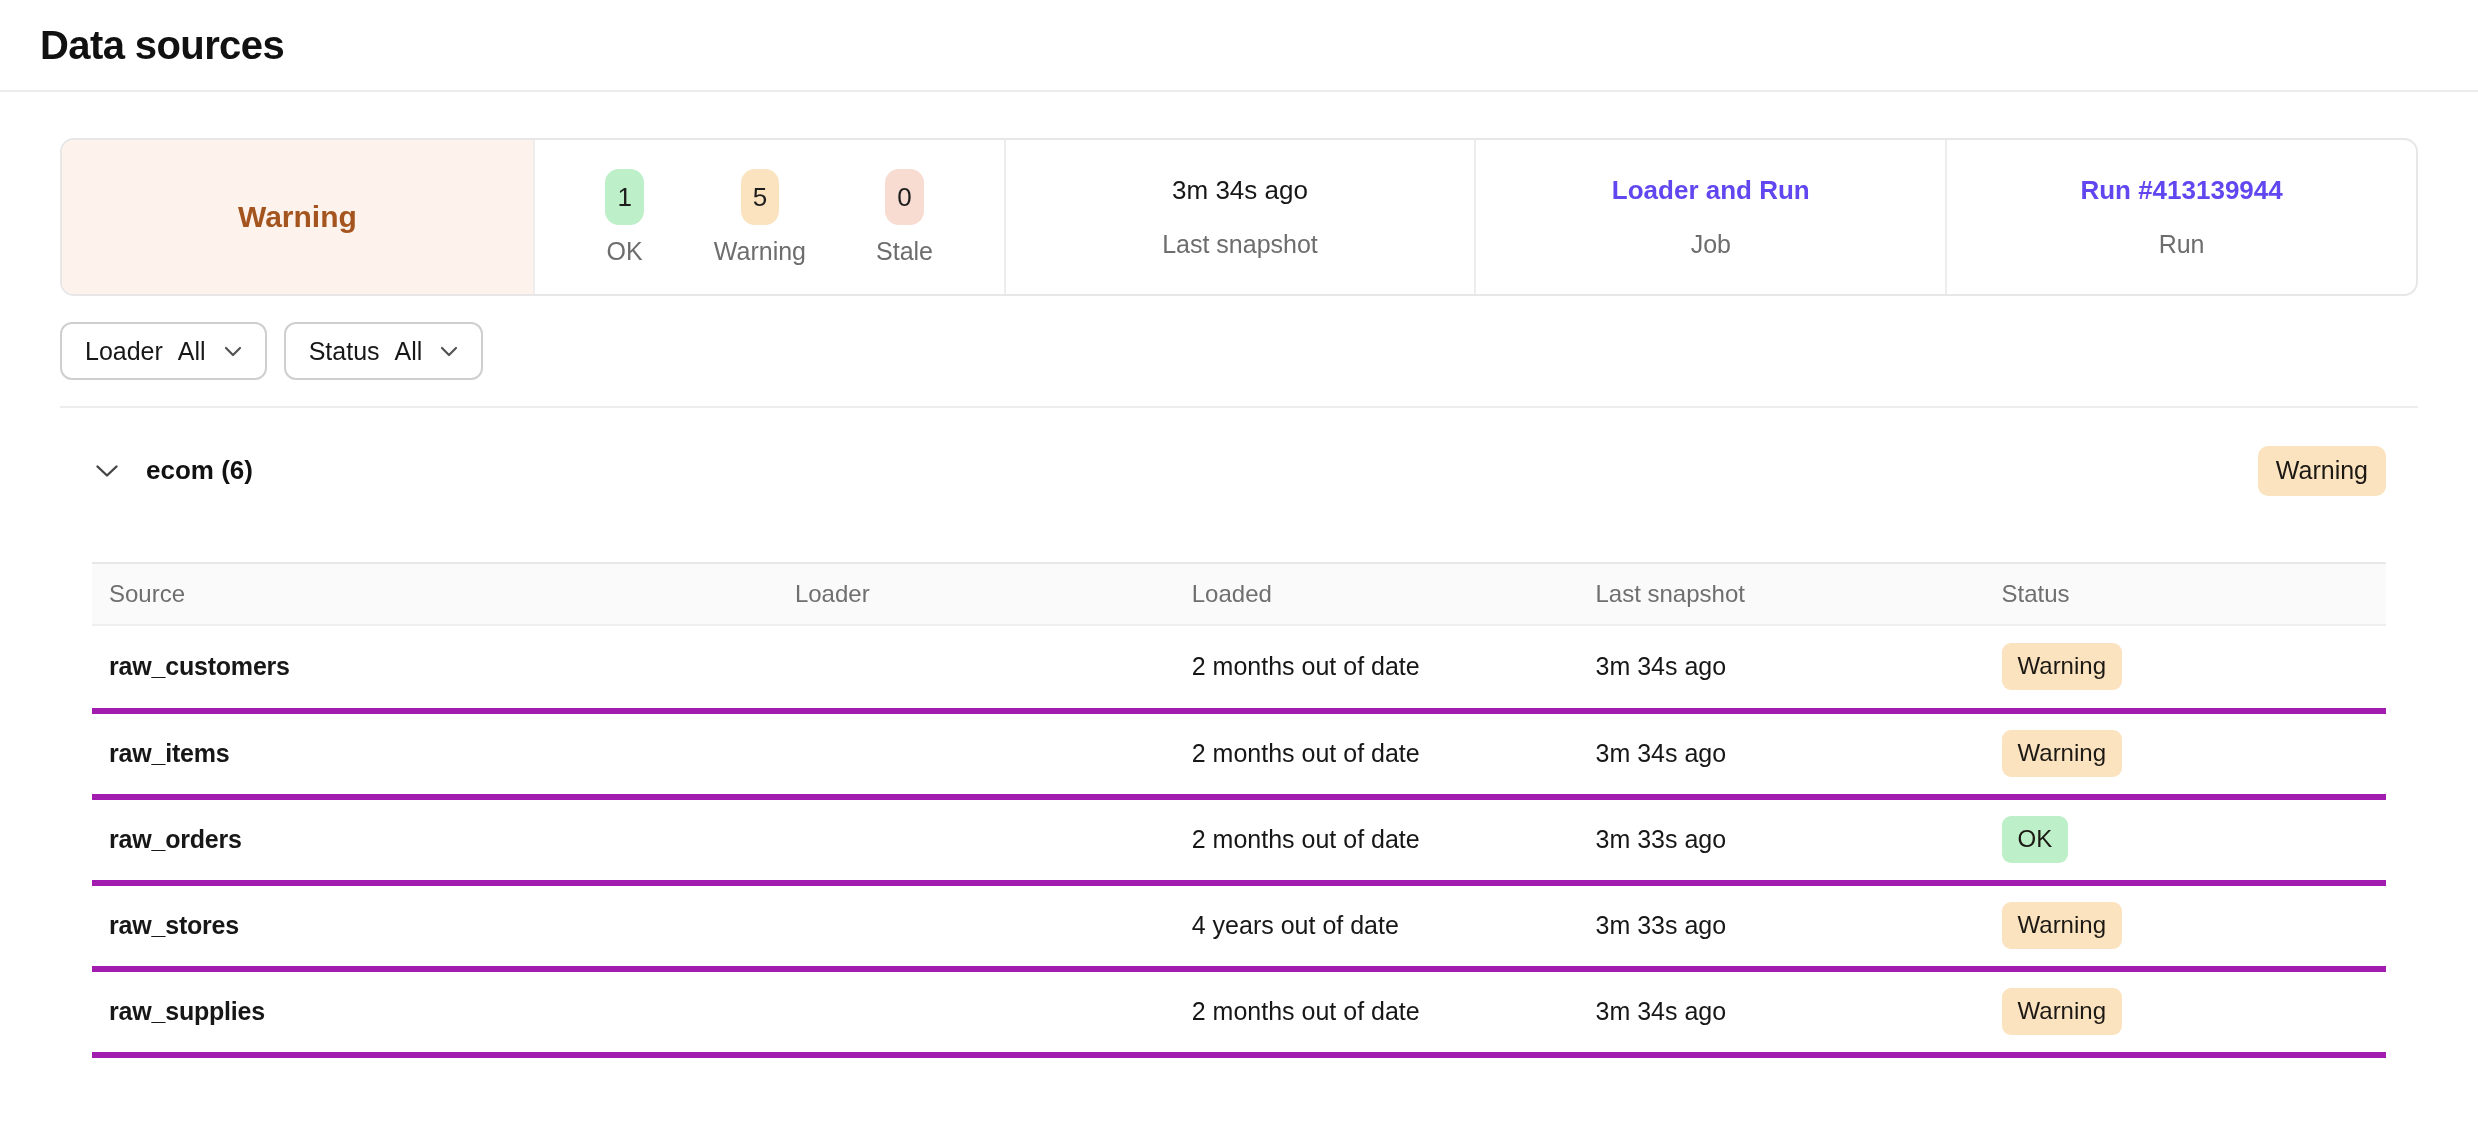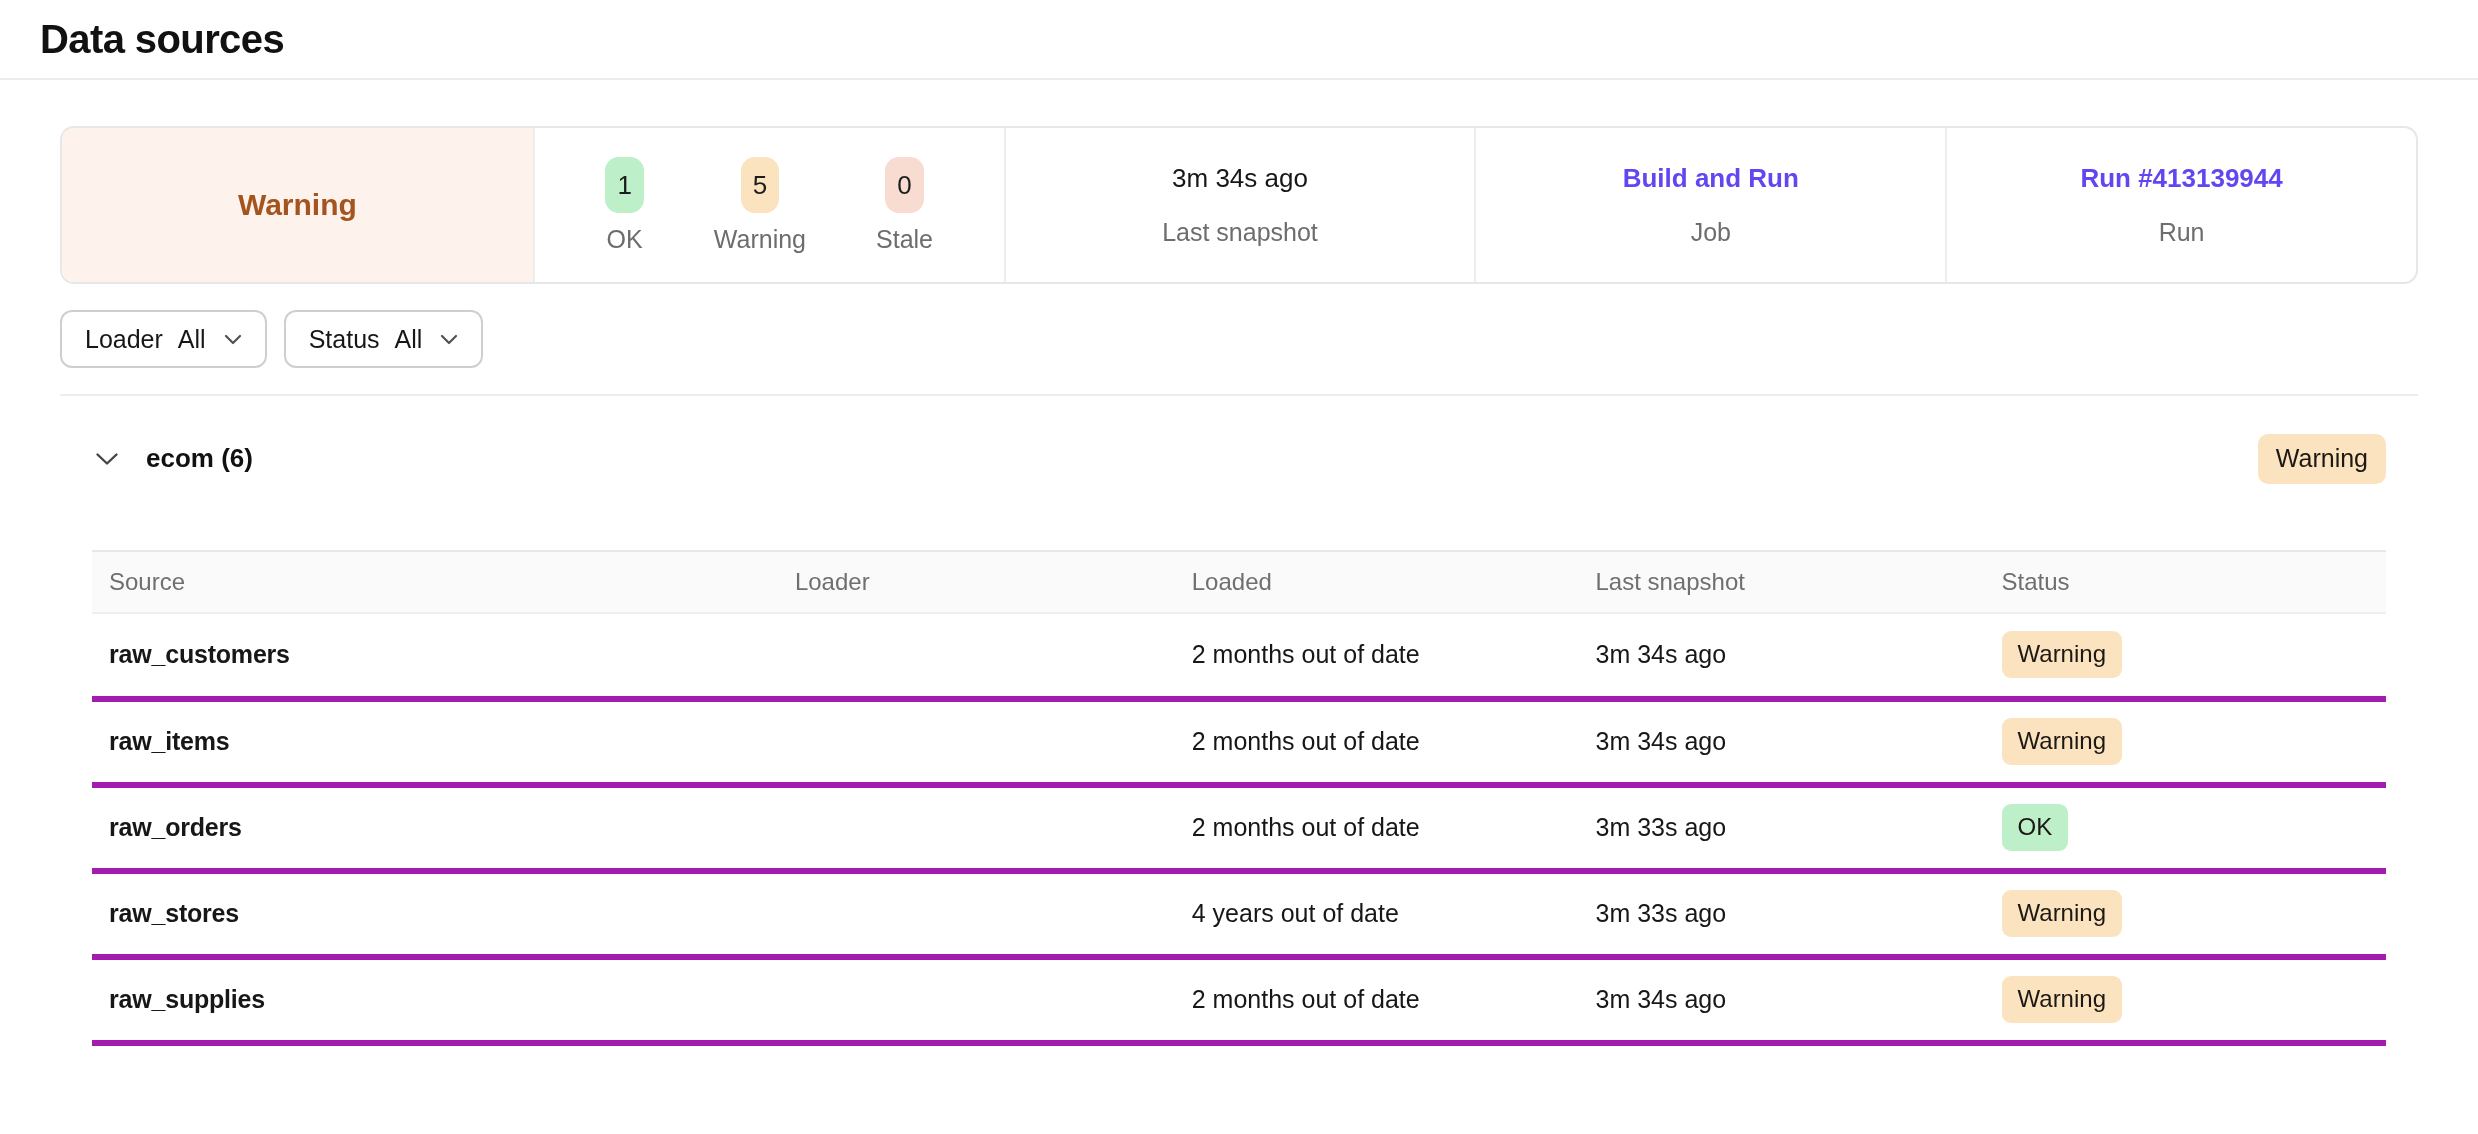--- a/index.html
+++ b/index.html
@@ -7,21 +7,21 @@
   body {
     width: 2478px; height: 1134px;
     background: #ffffff;
     color: #171717;
     font-family: "Liberation Sans", sans-serif;
     overflow: hidden;
   }
 
   
   .page-header {
-    height: 80px;
+    height: 92px;
     display: flex; align-items: center;
     padding: 15px 40px;
     border-bottom: 2px solid #ededed;
   }
   .page-title {
     margin: 0;
     font-size: 40px; font-weight: 700;
     letter-spacing: -0.6px;
     color: #111111;
   }
@@ -173,21 +173,21 @@
         </div>
       </div>
     </div>
 
     <div class="card">
       <div class="stat-value">3m 34s ago</div>
       <div class="stat-label">Last snapshot</div>
     </div>
 
     <div class="card">
-      <a class="stat-value link">Build and Run</a>
+      <a class="stat-value link">Loader and Run</a>
       <div class="stat-label">Job</div>
     </div>
 
     <div class="card">
       <a class="stat-value link">Run #413139944</a>
       <div class="stat-label">Run</div>
     </div>
 
   </section>
 

